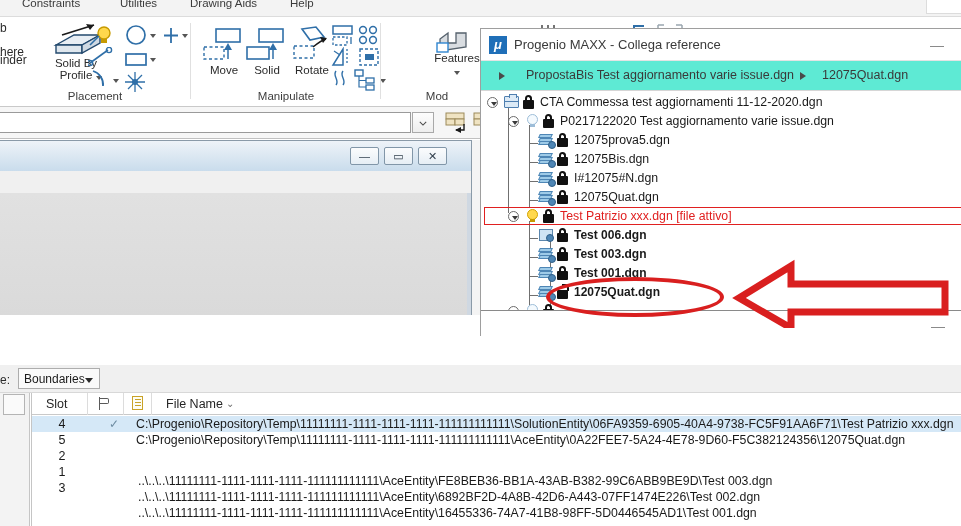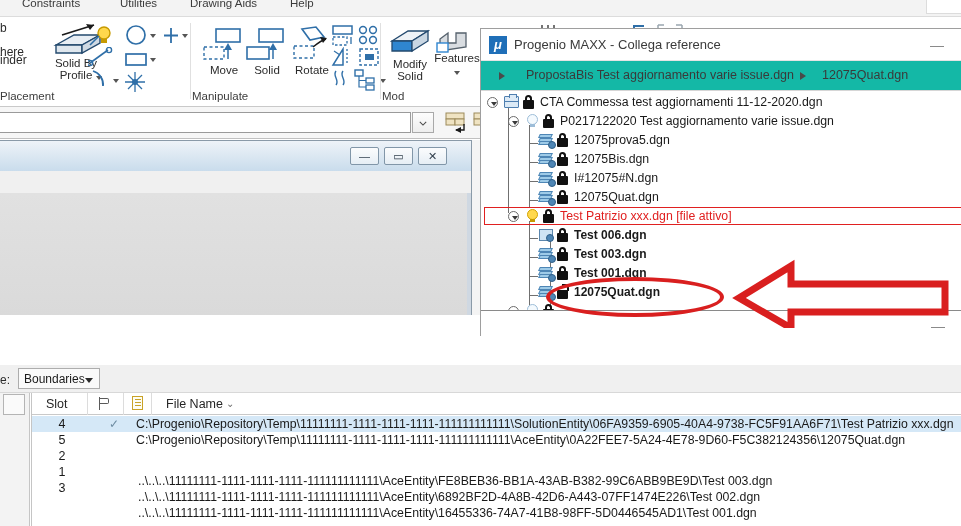--- a/index.html
+++ b/index.html
@@ -32,21 +32,21 @@
   .ribbon-body {
     position: absolute; left: 0; top: 17px; width: 961px; height: 89px;
     background: #ffffff;
   }
   .rgroup { position: absolute; top: 0; height: 89px; }
   .rgroup-sep {
     position: absolute; top: 6px; width: 1px; height: 76px; background: #e0e0e0;
   }
   .rgroup-label {
     position: absolute; bottom: 4px; left: 0; width: 100%;
-    font-size: 11.5px; color: #3d3d3d;
+    text-align: center; font-size: 11.5px; color: #3d3d3d;
   }
   .btn-label { font-size: 11.5px; color: #2b2b2b; text-align: center; line-height: 12px; }
   .tiny-arrow {
     display: inline-block; width: 0; height: 0;
     border-left: 3.5px solid transparent; border-right: 3.5px solid transparent;
     border-top: 4px solid #555; vertical-align: middle;
   }
   .left-txt { position: absolute; font-size: 12px; color: #2b2b2b; white-space: nowrap; }
 
   
@@ -125,21 +125,21 @@
   .dlg-min {
     position: absolute; right: 12px; top: 8px; width: 24px; height: 16px;
     cursor: pointer;
   }
   .dlg-min::before {
     content: ""; position: absolute; left: 5px; top: 9px; width: 14px; height: 1px;
     background: #8a8a8a;
   }
   .dlg-breadcrumb {
     position: absolute; left: 0; top: 32px; width: 100%; height: 30px;
-    background: #14b8a6; border-bottom: 1px solid #d6d6d6;
+    background: #5eead4; border-bottom: 1px solid #d6d6d6;
   }
   .bc-item {
     position: absolute; top: 7px; font-size: 12.5px; color: #3a3a3a; white-space: nowrap;
   }
   .bc-arrow {
     position: absolute; top: 11px; width: 0; height: 0;
     border-top: 4.5px solid transparent; border-bottom: 4.5px solid transparent;
     border-left: 6px solid #4a4a4a;
   }
   .tree {
@@ -504,28 +504,20 @@
         </span>
         <span class="tiny-arrow" style="position:absolute;left:188px;top:62px"></span>
 
         <div class="rgroup-label">Manipulate</div>
         <div class="rgroup-sep" style="left:188px"></div>
       </div>
 
       
       <div class="rgroup" style="left:382px; width:98px">
 
-        <div style="position:absolute;left:4px;top:8px;width:48px;height:64px">
-          <svg width="48" height="32">
-            <polygon points="6,16 22,6 42,6 26,16" fill="#eef2f6" stroke="#23496e" stroke-width="1.3"></polygon>
-            <polygon points="6,16 26,16 26,26 6,26" fill="#2f86d0" stroke="#23496e" stroke-width="1.3"></polygon>
-            <polygon points="26,16 42,6 42,16 26,26" fill="#c9d6e2" stroke="#23496e" stroke-width="1.3"></polygon>
-          </svg>
-          <div class="btn-label" style="position:absolute;left:0;top:33px;width:48px">Modify Solid</div>
-        </div>
 
         <div style="position:absolute;left:52px;top:8px;width:46px;height:64px">
           <svg width="46" height="32">
             <polygon points="6,14 14,8 14,18 22,18 22,8 32,8 32,22 6,26" fill="#d9dde1" stroke="#55616c" stroke-width="1.3"></polygon>
             <rect x="3" y="18" width="11" height="9" fill="#ffffff" stroke="#2f86d0" stroke-width="1.4"></rect>
           </svg>
           <div class="btn-label" style="position:absolute;left:0;top:27px;width:46px">Features</div>
           <span class="tiny-arrow" style="position:absolute;left:20px;top:46px"></span>
         </div>
 

